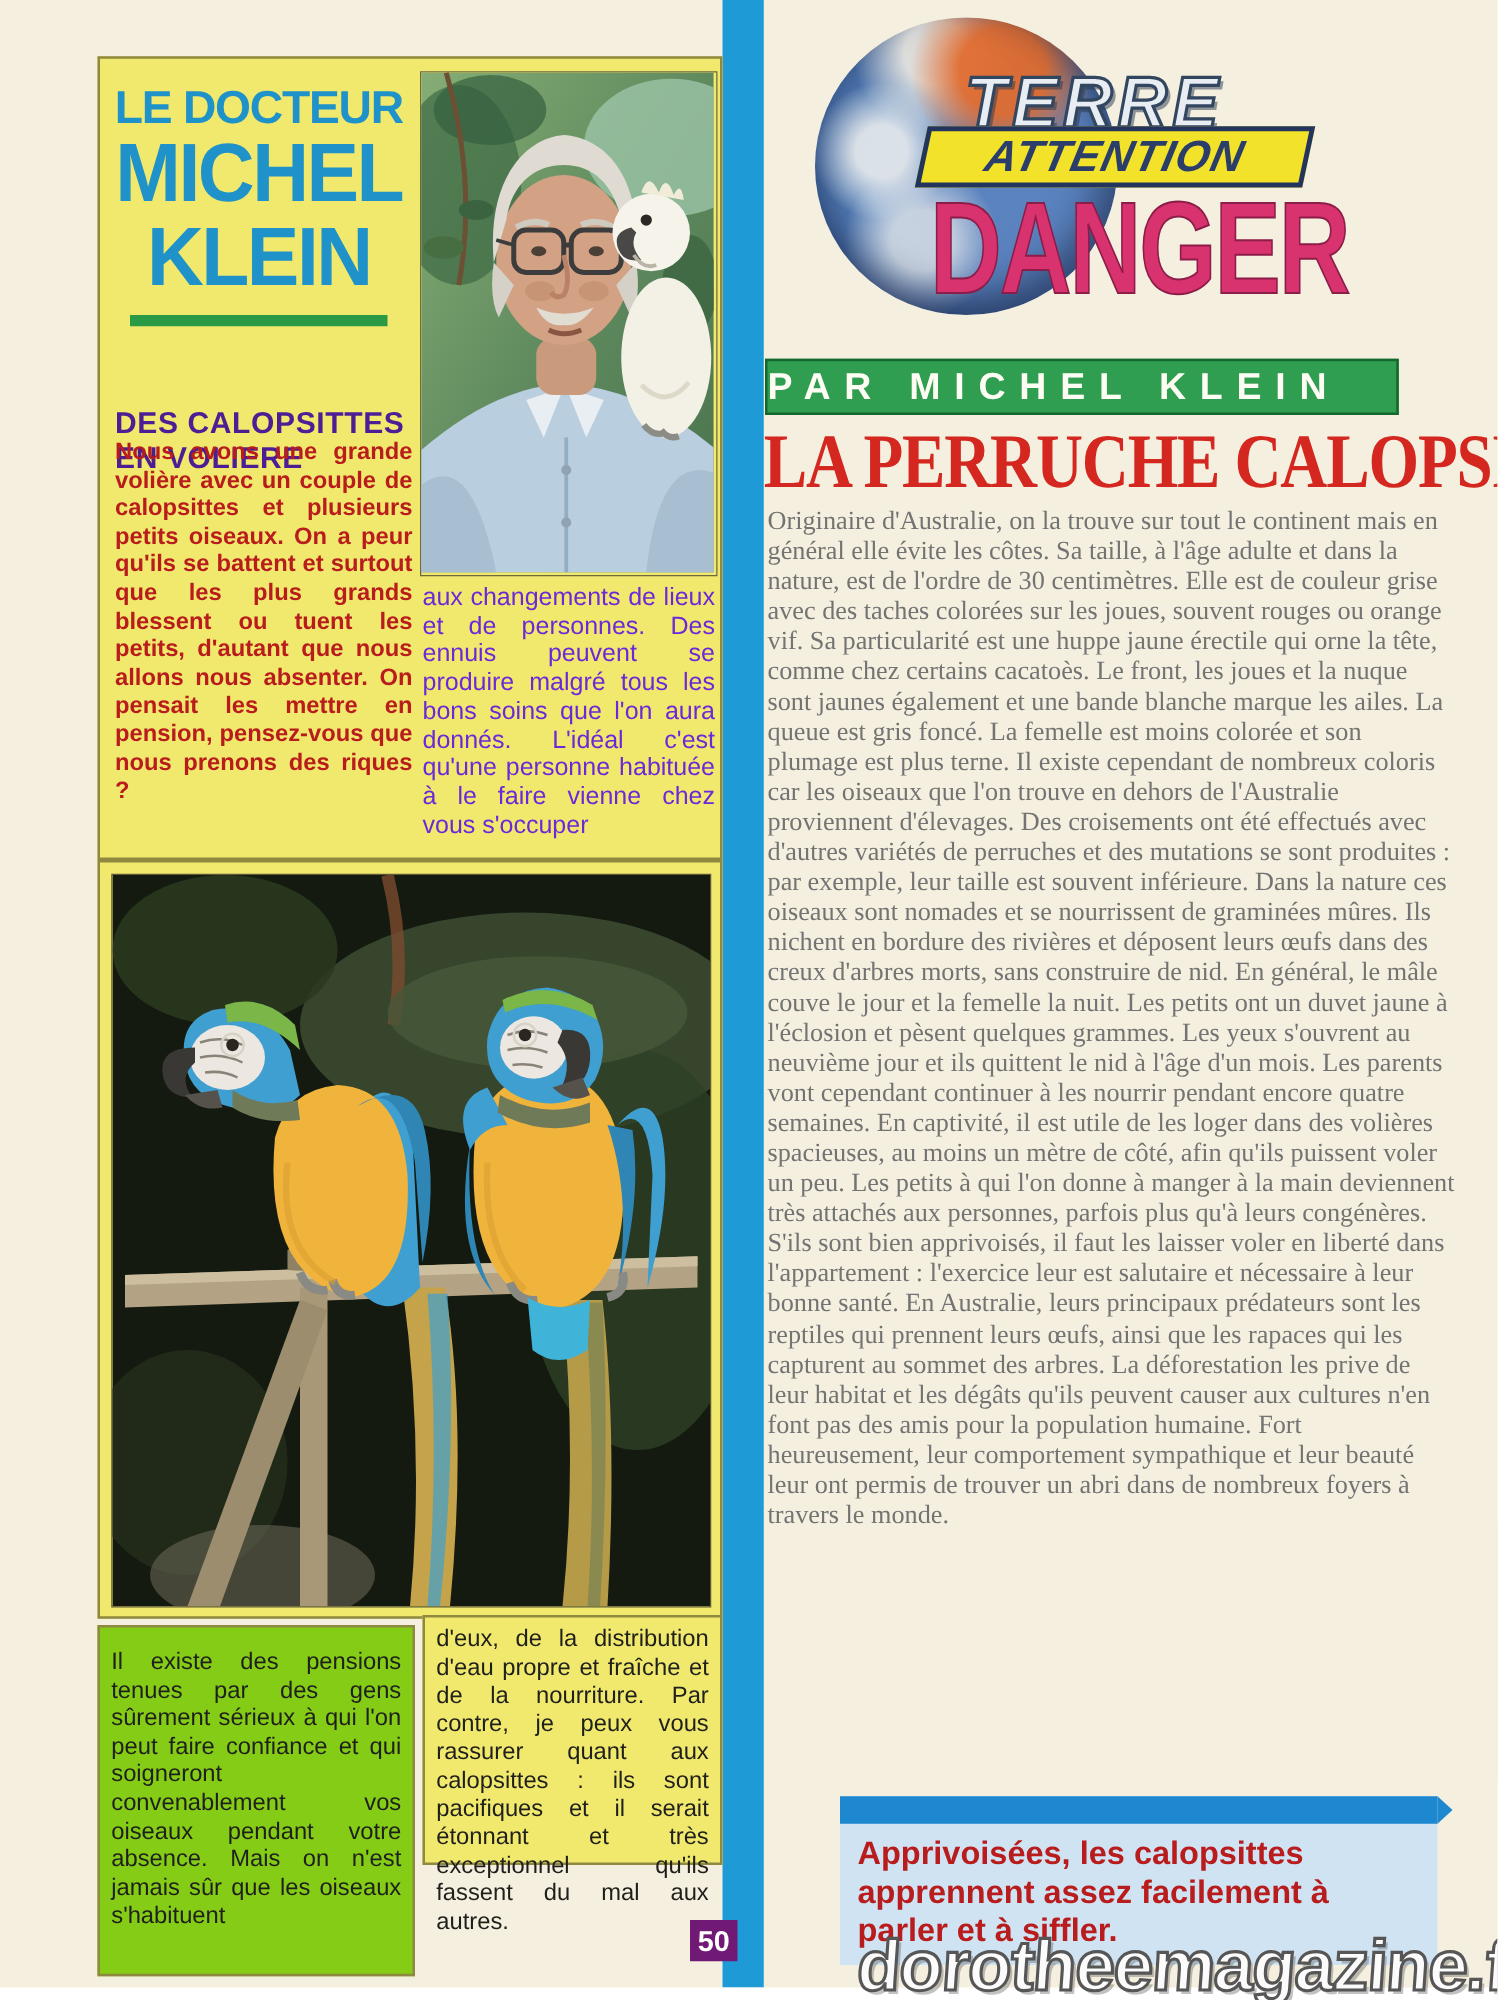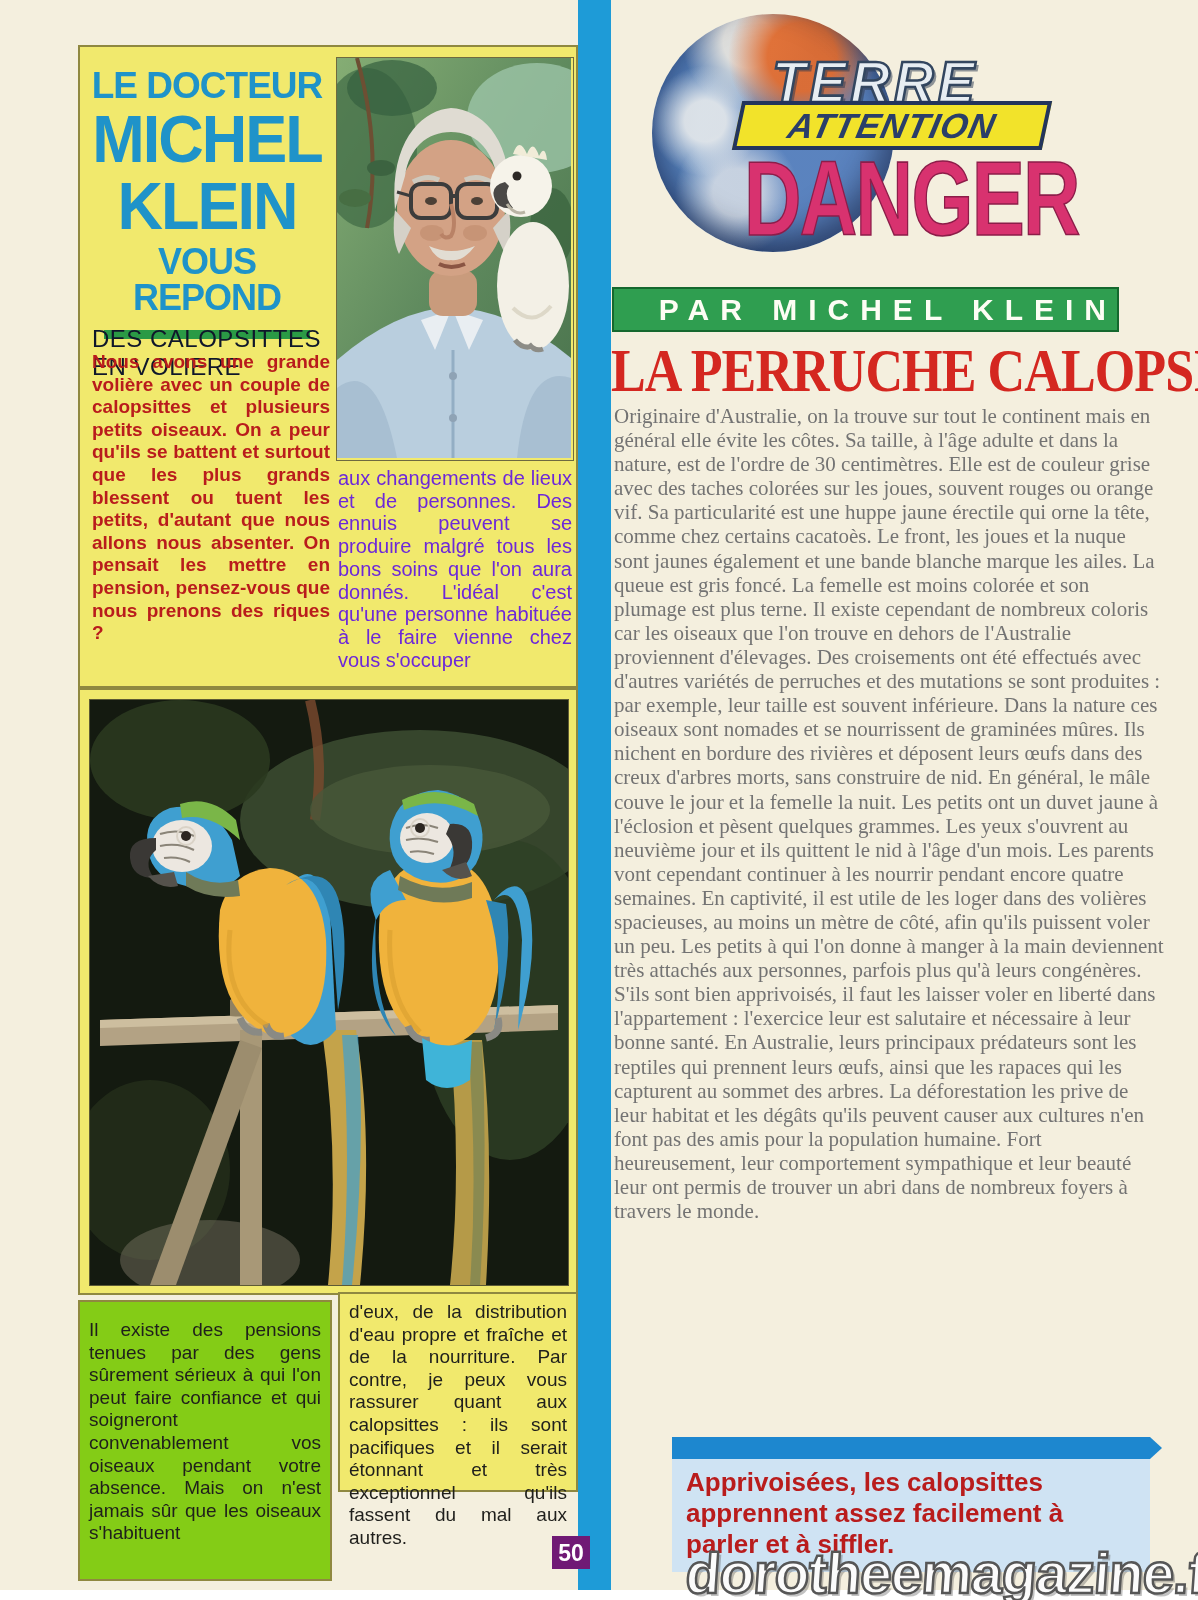--- a/index.html
+++ b/index.html
@@ -11,21 +11,21 @@
 
   
   .panel-top{position:absolute;left:78px;top:45px;width:500px;height:643px;
     background:#f1e96d;border:2px solid #8f8840;box-sizing:border-box;}
   .doc-title{position:absolute;left:4px;top:20px;width:246px;text-align:center;
     color:#1f93c9;font-weight:bold;line-height:1;}
   .doc-title .t1{font-size:37px;letter-spacing:-1px;}
   .doc-title .t2,.doc-title .t3{font-size:63px;letter-spacing:-2px;margin-top:4px;transform:scaleY(1.05);}
   .doc-title .t4{font-size:36px;letter-spacing:-1px;margin-top:6px;}
   .green-rule{height:9px;background:#2a9a45;width:206px;margin:14px auto 0 auto;}
-  .q-head{position:absolute;left:12px;top:278px;color:#0f172a;font-size:24px;font-weight:normal;line-height:28px;letter-spacing:.5px;}
+  .q-head{position:absolute;left:12px;top:278px;color:#4c1d95;font-size:24px;font-weight:bold;line-height:28px;letter-spacing:.5px;}
   .q-text{position:absolute;left:12px;top:304px;width:238px;font-size:19px;line-height:22.6px;
     font-weight:bold;color:#b91c1c;text-align:justify;}
   .man-photo{position:absolute;left:256px;top:10px;width:236px;height:402px;border:1px solid #6e6a40;}
   .mid-text{position:absolute;left:258px;top:420px;width:234px;font-size:20px;line-height:22.7px;
     color:#6d28d9;text-align:justify;}
 
   
   .macaw-frame{position:absolute;left:78px;top:688px;width:500px;height:607px;background:#f1e96d;
     border:2px solid #8f8840;box-sizing:border-box;padding:9px;}
   .macaw-frame svg{display:block;border:1px solid #5d5a35;}
@@ -51,21 +51,21 @@
     color:#e7edf2;letter-spacing:4px;-webkit-text-stroke:2.5px #33465f;
     text-shadow:3px 3px 0 rgba(40,55,80,.5);transform:scaleY(1.05);}
   .logo-attn{position:absolute;left:737px;top:101px;width:310px;height:49px;background:#f2e32a;
     border:4px solid #23355c;box-sizing:border-box;transform:skewX(-12deg);
     display:flex;align-items:center;justify-content:center;}
   .logo-attn span{font-size:35px;font-weight:bold;font-style:italic;color:#2a3e69;letter-spacing:1px;}
   .logo-danger{position:absolute;left:744px;top:146px;font-size:97px;font-weight:bold;line-height:1;
     color:#d8326f;-webkit-text-stroke:1.5px #8c1d49;letter-spacing:-2px;
     transform:scaleX(.82) scaleY(1.08);transform-origin:left top;}
   .byline{position:absolute;left:612px;top:287px;width:507px;height:45px;background:#2f9e50;
-    border:2px solid #14682e;box-sizing:border-box;display:flex;align-items:center;justify-content:flex-end;}
+    border:2px solid #14682e;box-sizing:border-box;display:flex;align-items:center;justify-content:flex-start;}
   .byline span{color:#fdfdf4;font-size:30px;font-weight:bold;letter-spacing:11px;white-space:nowrap;}
 
   
   .article-title{position:absolute;left:611px;top:339px;margin:0;font-family:"Liberation Serif",serif;
     font-weight:bold;color:#d42720;font-size:56px;line-height:1;white-space:nowrap;
     transform:scaleX(.93) scaleY(1.1);transform-origin:left top;letter-spacing:-1px;}
   .article-body{position:absolute;left:614px;top:404px;width:550px;font-family:"Liberation Serif",serif;
     font-size:21px;line-height:24.1px;color:#737373;}
 
   
@@ -88,21 +88,20 @@
 
 <div class="page">
 
   <div class="stripe"></div>
 
   <section class="panel-top">
     <div class="doc-title">
       <div class="t1">LE DOCTEUR</div>
       <div class="t2">MICHEL</div>
       <div class="t3">KLEIN</div>
-      <div class="t4">VOUS REPOND</div>
       <div class="green-rule"></div>
     </div>
 
     <div class="q-head">
       <div>DES CALOPSITTES</div>
       <div>EN VOLIERE</div>
     </div>
 
     <div class="q-text">Nous avons une grande volière avec un couple de calopsittes et plusieurs petits oiseaux. On a peur qu'ils se battent et surtout que les plus grands blessent ou tuent les petits, d'autant que nous allons nous absenter. On pensait les mettre en pension, pensez-vous que nous prenons des riques ?</div>
 

